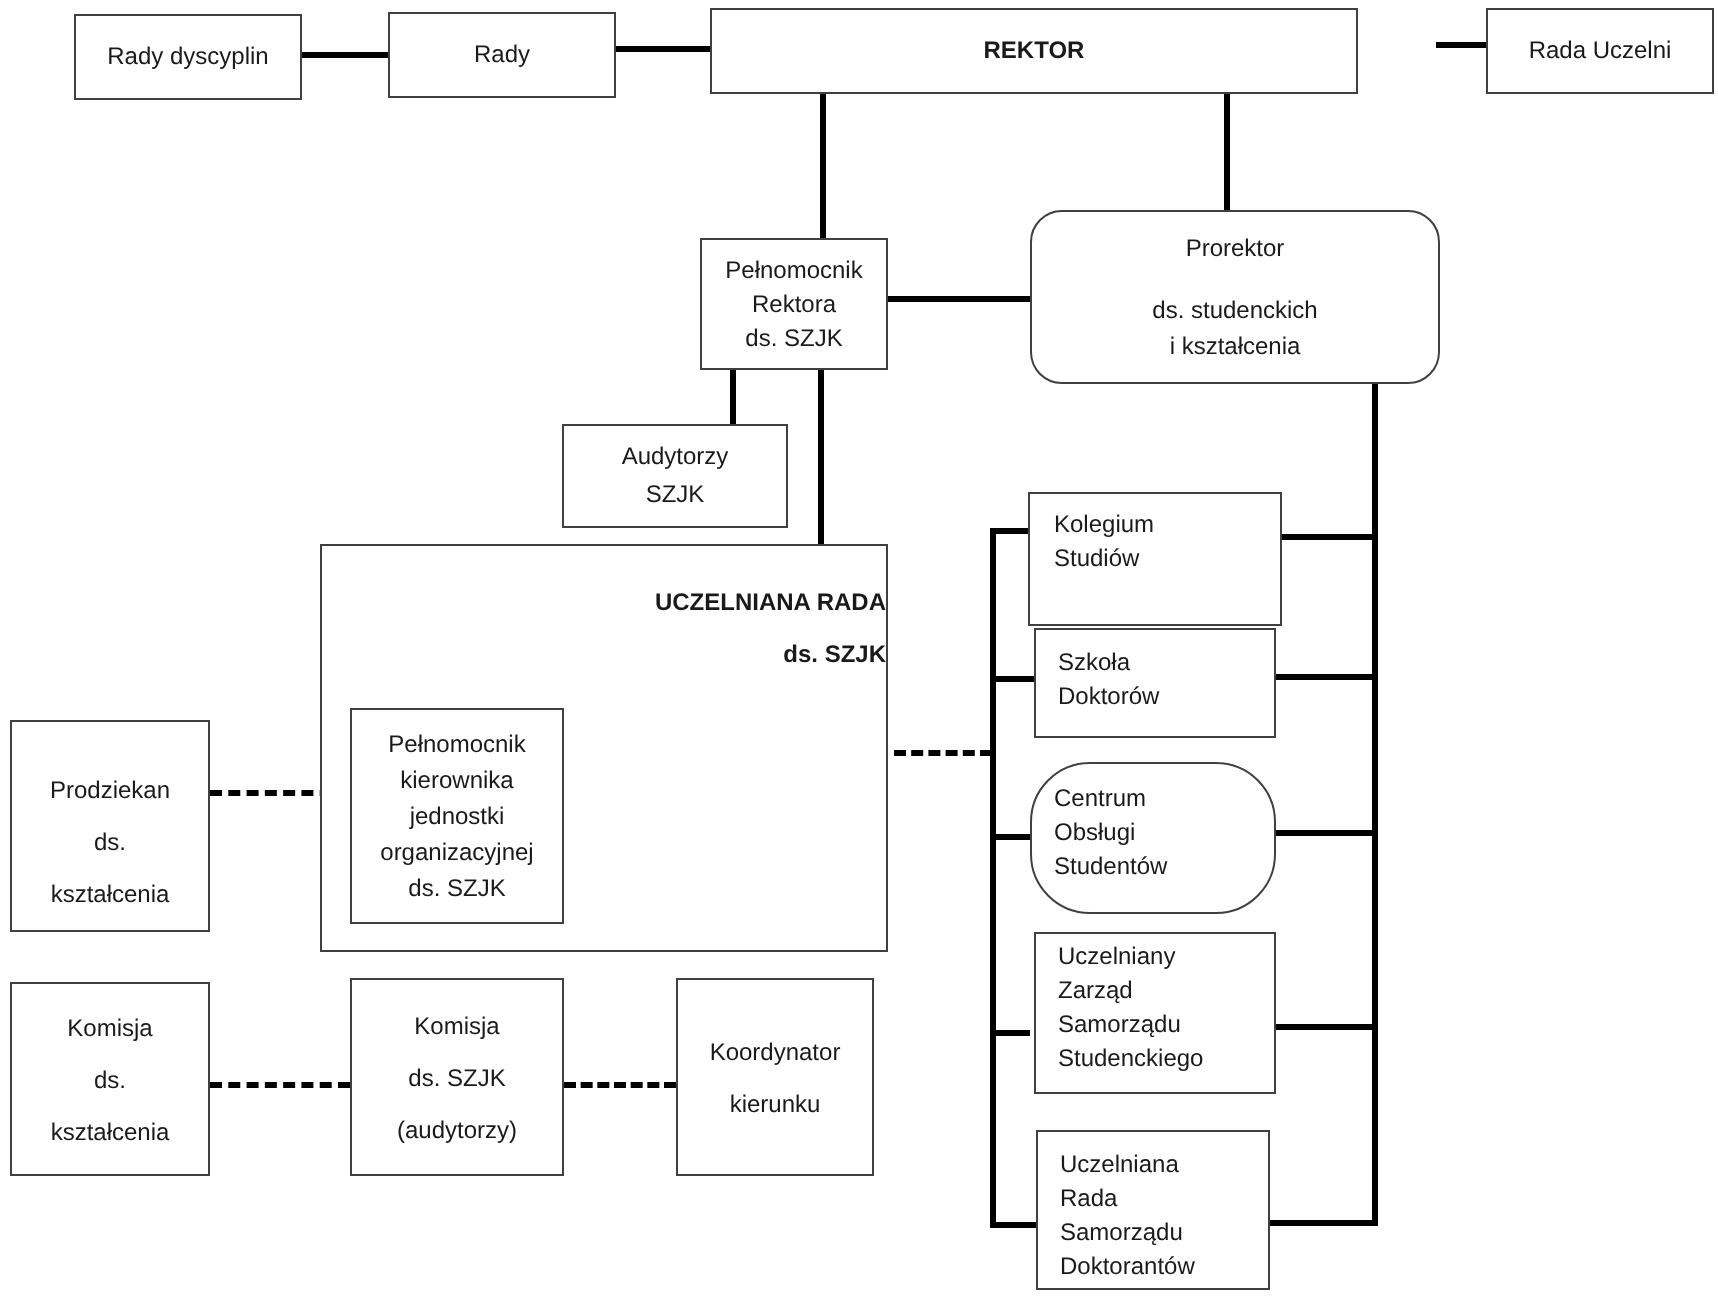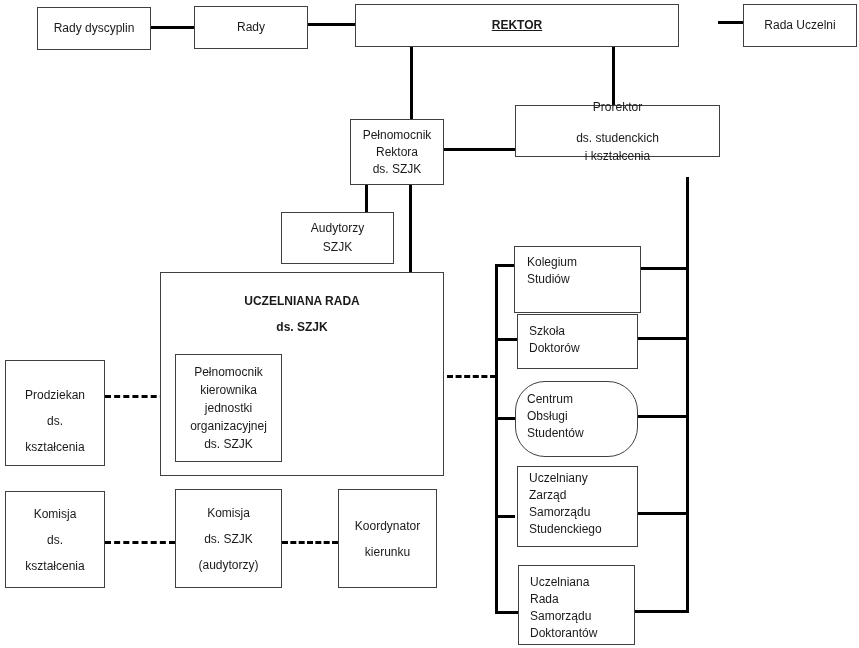--- a/index.html
+++ b/index.html
@@ -50,46 +50,46 @@
 <div class="dash" style="left:282px; top:541px; width:56px;"></div>
 
 <div class="box center" style="left:37px; top:7px; width:114px; height:43px;">
   <span class="line-text">Rady dyscyplin</span>
 </div>
 
 <div class="box center" style="left:194px; top:6px; width:114px; height:43px;">
   <span class="line-text">Rady</span>
 </div>
 
-<div class="box center bold" style="left:355px; top:4px; width:324px; height:43px;text-decoration:underline;">
+<div class="box center bold" style="left:355px; top:4px; width:324px; height:43px;">
   <span class="line-text">REKTOR</span>
 </div>
 
 <div class="box center" style="left:743px; top:4px; width:114px; height:43px;">
   <span class="line-text">Rada Uczelni</span>
 </div>
 
 <div class="box center" style="left:350px; top:119px; width:94px; height:66px;">
   <span class="line-text">Pełnomocnik</span>
   <span class="line-text">Rektora</span>
   <span class="line-text">ds. SZJK</span>
 </div>
 
-<div class="box center" style="left:515px; top:105px; width:205px; height:52px;">
+<div class="box center" style="left:515px; top:105px; width:205px; height:87px;border-radius:16px;">
   <span class="line-text" style="line-height:18px;">Prorektor</span>
   <span class="line-text" style="line-height:18px;margin-top:13px;">ds. studenckich</span>
   <span class="line-text" style="line-height:18px;">i kształcenia</span>
 </div>
 
 <div class="box center" style="left:281px; top:212px; width:113px; height:52px;">
   <span class="line-text" style="line-height:19px;">Audytorzy</span>
   <span class="line-text" style="line-height:19px;">SZJK</span>
 </div>
 
-<div class="box bold" style="left:160px; top:272px; width:284px; height:204px; text-align:center; padding-top:15px;">
+<div class="box bold" style="left:160px; top:272px; width:284px; height:204px; text-align:right; padding-top:15px;">
   <span class="line-text" style="line-height:26px;">UCZELNIANA RADA</span>
   <span class="line-text" style="line-height:26px;">ds. SZJK</span>
 </div>
 
 <div class="box center" style="left:175px; top:354px; width:107px; height:108px;">
   <span class="line-text" style="line-height:18px;">Pełnomocnik</span>
   <span class="line-text" style="line-height:18px;">kierownika</span>
   <span class="line-text" style="line-height:18px;">jednostki</span>
   <span class="line-text" style="line-height:18px;">organizacyjnej</span>
   <span class="line-text" style="line-height:18px;">ds. SZJK</span>

